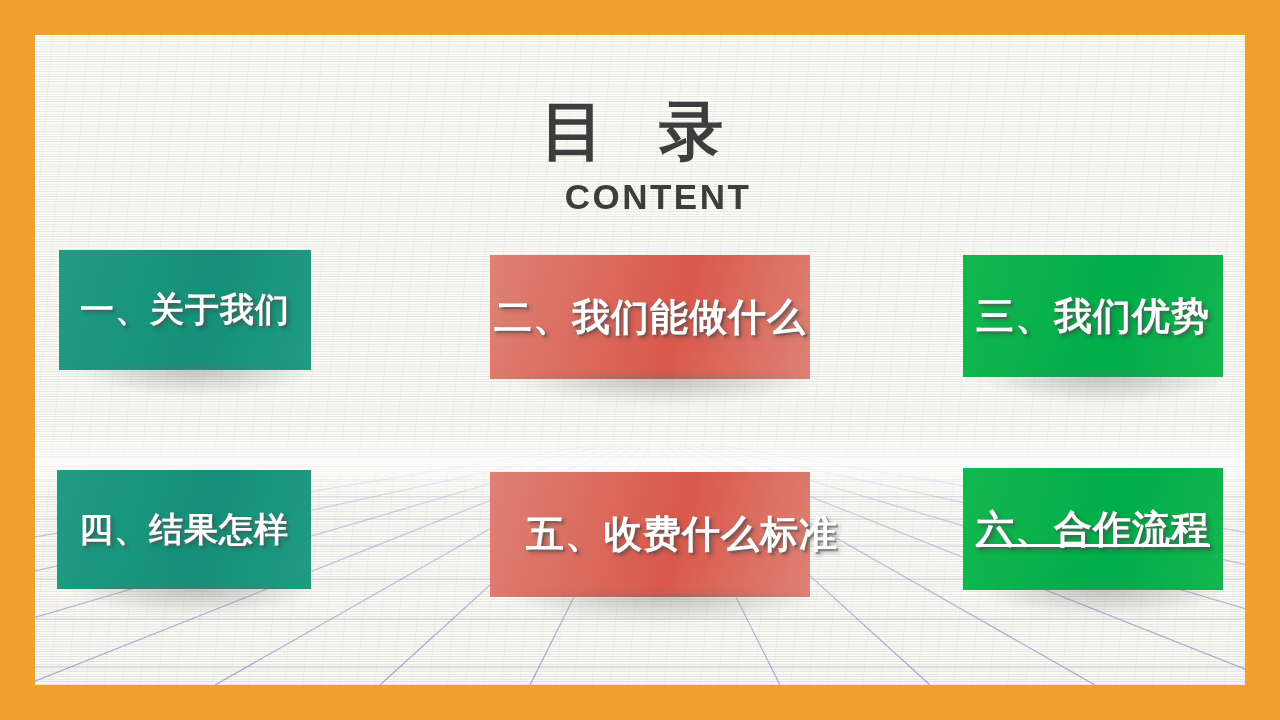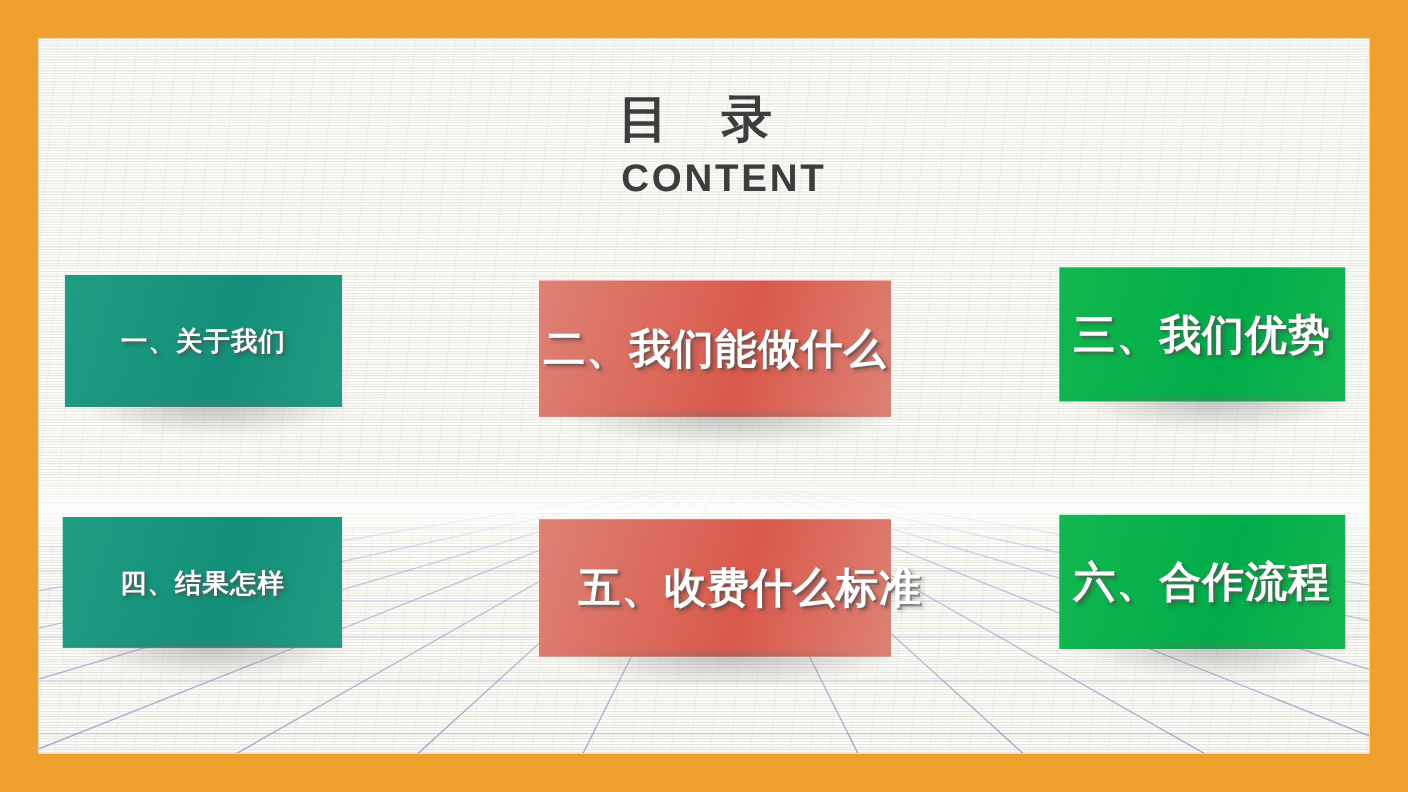--- a/index.html
+++ b/index.html
@@ -81,26 +81,26 @@
   }
 
   
   .heading {
     position: absolute;
     left: 0; right: 0;
     top: 48px;
     text-align: center;
   }
   .heading-cn {
-    font-size: 46px;
+    font-size: 64px;
     font-weight: bold;
     color: #3d3d3d;
     letter-spacing: 16px;
     line-height: 1.0;
-    margin: 2px;
+    margin: 16px;
     font-family: "DejaVu Sans", "Liberation Sans", sans-serif;
   }
   .heading-en {
     margin-top: 14px;
     font-size: 35px;
     font-weight: bold;
     color: #3d3d3d;
     letter-spacing: 2.5px;
     line-height: 1.0;
     font-family: "Liberation Sans", sans-serif;
@@ -136,26 +136,26 @@
     bottom: -26px;
     height: 30px;
     background: radial-gradient(ellipse at 50% 0%, rgba(110,110,110,0.42), rgba(110,110,110,0.0) 72%);
     filter: blur(3px);
     pointer-events: none;
   }
 
   
   #item-1 { left: 24px;  top: 215px; width: 252px; height: 120px; }
   #item-2 { left: 455px; top: 220px; width: 320px; height: 124px; }
-  #item-3 { left: 928px; top: 208px; width: 260px; height: 122px; }
+  #item-3 { left: 928px; top: 220px; width: 260px; height: 122px; }
   #item-4 { left: 22px;  top: 435px; width: 254px; height: 119px; }
   #item-5 { left: 455px; top: 437px; width: 320px; height: 125px; }
   #item-6 { left: 928px; top: 433px; width: 260px; height: 122px; }
 
-  #item-1 .item-label, #item-4 .item-label { font-size: 24px; }
+  #item-1 .item-label, #item-4 .item-label { font-size: 34px; }
   #item-2 .item-label, #item-5 .item-label { font-size: 38px; }
   #item-3 .item-label, #item-6 .item-label { font-size: 38px; }
 </style>
 </head>
 <body>
 
 <div id="slide" style="background: rgb(239, 160, 46);">
 
   <div id="canvas">
 
@@ -226,17 +226,17 @@
 
     <div class="item" id="item-4" style="background: linear-gradient(105deg, rgb(31, 156, 130) 0%, rgb(20, 144, 122) 58%, rgb(31, 156, 130) 100%);">
       <span class="item-label" style="color: rgb(255, 255, 255);">四、结果怎样</span>
     </div>
 
     <div class="item" id="item-5" style="background: linear-gradient(105deg, rgb(221, 130, 117) 0%, rgb(217, 89, 76) 58%, rgb(221, 130, 117) 100%);">
       <span class="item-label" style="color: rgb(255, 255, 255); padding-left: 36px;">五、收费什么标准</span>
     </div>
 
     <div class="item" id="item-6" style="background: linear-gradient(105deg, rgb(20, 183, 79) 0%, rgb(0, 173, 74) 58%, rgb(20, 183, 79) 100%);">
-      <span class="item-label" style="color: rgb(255, 255, 255);">六、合作流程</span>
+      <span class="item-label" style="color: rgb(255, 255, 255); text-decoration: underline;">六、合作流程</span>
     </div>
 
   </div>
 </div>
 
 </body></html>

